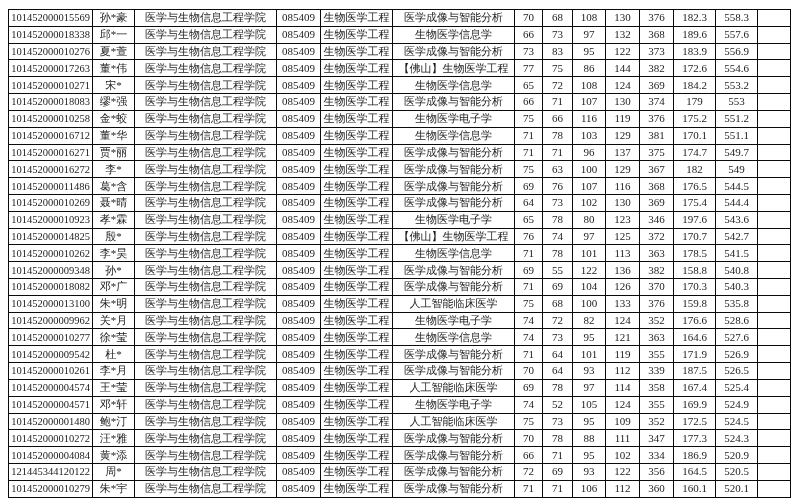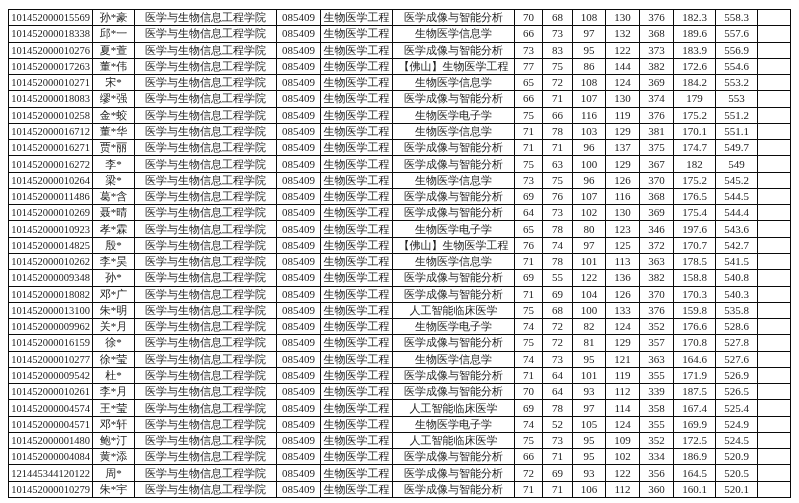--- a/index.html
+++ b/index.html
@@ -206,36 +206,20 @@
         <td class="c-score1">75</td>
         <td class="c-score2">63</td>
         <td class="c-score3">100</td>
         <td class="c-score4">129</td>
         <td class="c-initial-total">367</td>
         <td class="c-retest-score">182</td>
         <td class="c-final-total">549</td>
         <td class="c-blank"></td>
       </tr>
       <tr>
-        <td class="c-id">101452000010264</td>
-        <td class="c-name">梁*</td>
-        <td class="c-college">医学与生物信息工程学院</td>
-        <td class="c-code">085409</td>
-        <td class="c-major">生物医学工程</td>
-        <td class="c-direction">生物医学信息学</td>
-        <td class="c-score1">73</td>
-        <td class="c-score2">75</td>
-        <td class="c-score3">96</td>
-        <td class="c-score4">126</td>
-        <td class="c-initial-total">370</td>
-        <td class="c-retest-score">175.2</td>
-        <td class="c-final-total">545.2</td>
-        <td class="c-blank"></td>
-      </tr>
-      <tr>
         <td class="c-id">101452000011486</td>
         <td class="c-name">葛*含</td>
         <td class="c-college">医学与生物信息工程学院</td>
         <td class="c-code">085409</td>
         <td class="c-major">生物医学工程</td>
         <td class="c-direction">医学成像与智能分析</td>
         <td class="c-score1">69</td>
         <td class="c-score2">76</td>
         <td class="c-score3">107</td>
         <td class="c-score4">116</td>
@@ -366,36 +350,20 @@
         <td class="c-score1">74</td>
         <td class="c-score2">72</td>
         <td class="c-score3">82</td>
         <td class="c-score4">124</td>
         <td class="c-initial-total">352</td>
         <td class="c-retest-score">176.6</td>
         <td class="c-final-total">528.6</td>
         <td class="c-blank"></td>
       </tr>
       <tr>
-        <td class="c-id">101452000016159</td>
-        <td class="c-name">徐*</td>
-        <td class="c-college">医学与生物信息工程学院</td>
-        <td class="c-code">085409</td>
-        <td class="c-major">生物医学工程</td>
-        <td class="c-direction">医学成像与智能分析</td>
-        <td class="c-score1">75</td>
-        <td class="c-score2">72</td>
-        <td class="c-score3">81</td>
-        <td class="c-score4">129</td>
-        <td class="c-initial-total">357</td>
-        <td class="c-retest-score">170.8</td>
-        <td class="c-final-total">527.8</td>
-        <td class="c-blank"></td>
-      </tr>
-      <tr>
         <td class="c-id">101452000010277</td>
         <td class="c-name">徐*莹</td>
         <td class="c-college">医学与生物信息工程学院</td>
         <td class="c-code">085409</td>
         <td class="c-major">生物医学工程</td>
         <td class="c-direction">生物医学信息学</td>
         <td class="c-score1">74</td>
         <td class="c-score2">73</td>
         <td class="c-score3">95</td>
         <td class="c-score4">121</td>
@@ -478,20 +446,36 @@
         <td class="c-score1">75</td>
         <td class="c-score2">73</td>
         <td class="c-score3">95</td>
         <td class="c-score4">109</td>
         <td class="c-initial-total">352</td>
         <td class="c-retest-score">172.5</td>
         <td class="c-final-total">524.5</td>
         <td class="c-blank"></td>
       </tr>
       <tr>
+        <td class="c-id">101452000010272</td>
+        <td class="c-name">汪*雅</td>
+        <td class="c-college">医学与生物信息工程学院</td>
+        <td class="c-code">085409</td>
+        <td class="c-major">生物医学工程</td>
+        <td class="c-direction">医学成像与智能分析</td>
+        <td class="c-score1">70</td>
+        <td class="c-score2">78</td>
+        <td class="c-score3">88</td>
+        <td class="c-score4">111</td>
+        <td class="c-initial-total">347</td>
+        <td class="c-retest-score">177.3</td>
+        <td class="c-final-total">524.3</td>
+        <td class="c-blank"></td>
+      </tr>
+      <tr>
         <td class="c-id">101452000004084</td>
         <td class="c-name">黄*添</td>
         <td class="c-college">医学与生物信息工程学院</td>
         <td class="c-code">085409</td>
         <td class="c-major">生物医学工程</td>
         <td class="c-direction">医学成像与智能分析</td>
         <td class="c-score1">66</td>
         <td class="c-score2">71</td>
         <td class="c-score3">95</td>
         <td class="c-score4">102</td>

